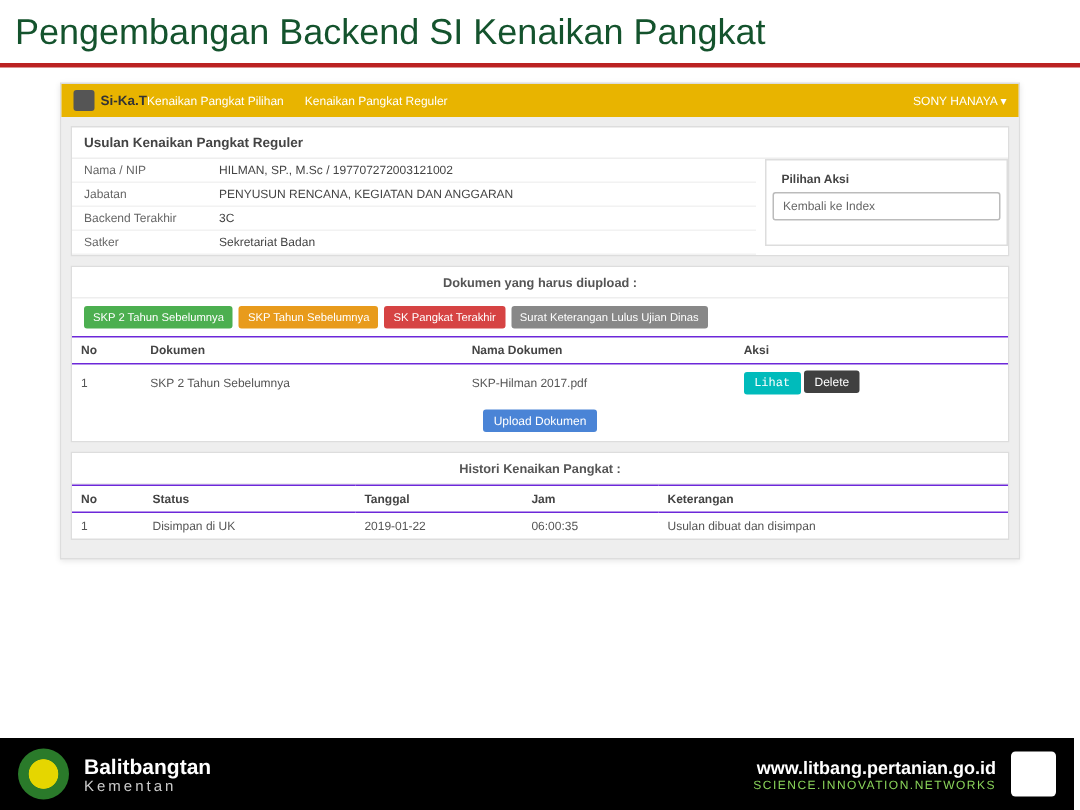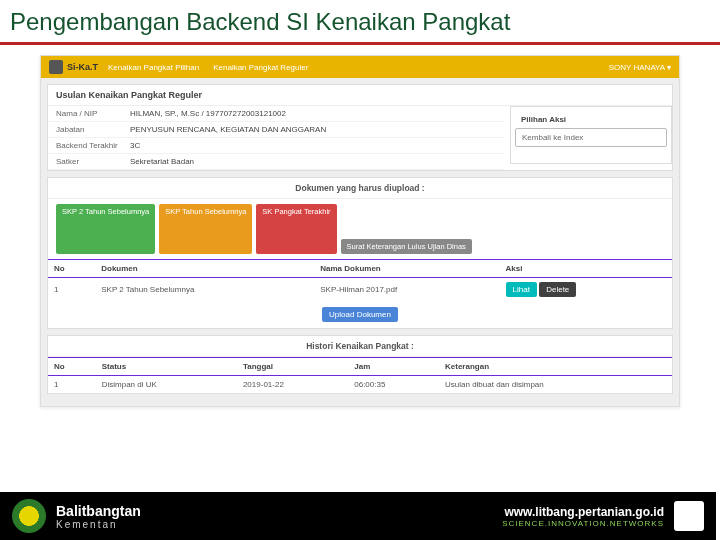--- a/index.html
+++ b/index.html
@@ -2,47 +2,47 @@
 <html><head>
 <meta charset="utf-8">
 <style>
   * { box-sizing: border-box; margin: 0; padding: 0; }
   body { width: 720px; height: 540px; font-family: Arial, sans-serif; background: #fff; position: relative; overflow: hidden; }
   .slide-title { font-size: 24px; padding: 8px 10px 6px; color: #14532d; }
   .title-underline { height: 3px; background: #b22; margin: 0 0 10px; }
   .app-window { margin: 0 40px; border: 1px solid #ddd; background: #f7f7f7; box-shadow: 0 1px 4px rgba(0,0,0,0.1); font-size: 9px; }
   .topbar { background: #e8b400; display: flex; align-items: center; padding: 4px 8px; color: #333; }
   .brand-logo { width: 14px; height: 14px; background: #555; border-radius: 2px; margin-right: 4px; }
-  .brand { font-weight: bold; margin-right: 10px; }
+  .brand { font-weight: bold; margin-right: 0; }
   .topnav { color: #fff; margin-right: 14px; cursor: pointer; font-size: 8px; }
   .spacer { flex: 1; }
   .user { color: #fff; font-size: 8px; }
   .content { background: #eee; padding: 6px; }
   .panel { background: #fff; border: 1px solid #ddd; margin-bottom: 6px; }
   .panel-title { font-weight: bold; padding: 5px 8px; border-bottom: 1px solid #eee; color: #444; font-size: 9px; }
   .row2col { display: flex; gap: 6px; }
   .col-main { flex: 3; }
   .col-side { flex: 1; }
   .info-row { display: flex; padding: 3px 8px; border-bottom: 1px solid #f2f2f2; font-size: 8px; }
-  .info-label { width: 74px; color: #666; }
+  .info-label { width: 90px; color: #666; }
   .info-val { color: #444; }
   .side-title { padding: 4px 6px; font-weight: bold; color: #444; font-size: 8px; }
   .btn { display: inline-block; padding: 3px 7px; border-radius: 2px; color: #fff; font-size: 8px; border: none; cursor: pointer; }
   .btn-outline { background: #fff; border: 1px solid #bbb; color: #666; width: 100%; text-align: left; padding: 4px 6px; }
   .section-heading { text-align: center; font-weight: bold; padding: 5px; color: #555; border-bottom: 1px solid #eee; font-size: 8.5px; }
   .tag-row { padding: 5px 8px; display: flex; gap: 4px; flex-wrap: wrap; }
   .tag { padding: 3px 6px; border-radius: 2px; color: #fff; font-size: 7.5px; }
   .tag-green { background: #4caf50; }
   .tag-orange { background: #e89b1c; }
   .tag-red { background: #d64343; }
-  .tag-gray { background: #888; margin-top: 35px; }
+  .tag-gray { background: #888; }
   table { width: 100%; border-collapse: collapse; font-size: 8px; }
   th, td { padding: 4px 6px; border-top: 1px solid #6d28d9; text-align: left; color: #555; }
   th { font-weight: bold; color: #444; }
-  .btn-teal { background: #0bb; }
+  .btn-teal { background: #0bb; font-family: Liberation Mono, monospace; }
   .btn-red { background: #404040; }
   .btn-blue { background: #4a84d6; }
   .center-row { text-align: center; padding: 6px; }
   .footer-app { background: #222; color: #ccc; text-align: center; padding: 3px; font-size: 7.5px; }
   .slide-footer { position: absolute; bottom: 0; left: 0; right: 4px; height: 48px; background: #000; display: flex; align-items: center; padding: 0 12px; color: #fff; }
   .footer-logo { width: 34px; height: 34px; border-radius: 50%; background: radial-gradient(circle,#e5d600 40%,#2a7a2a 42%); margin-right: 10px; }
   .balit { font-weight: bold; font-size: 14px; }
   .kementan { font-size: 10px; letter-spacing: 2px; color: #ccc; }
   .footer-right { text-align: right; font-size: 10px; }
   .footer-url { font-weight: bold; font-size: 12px; }

